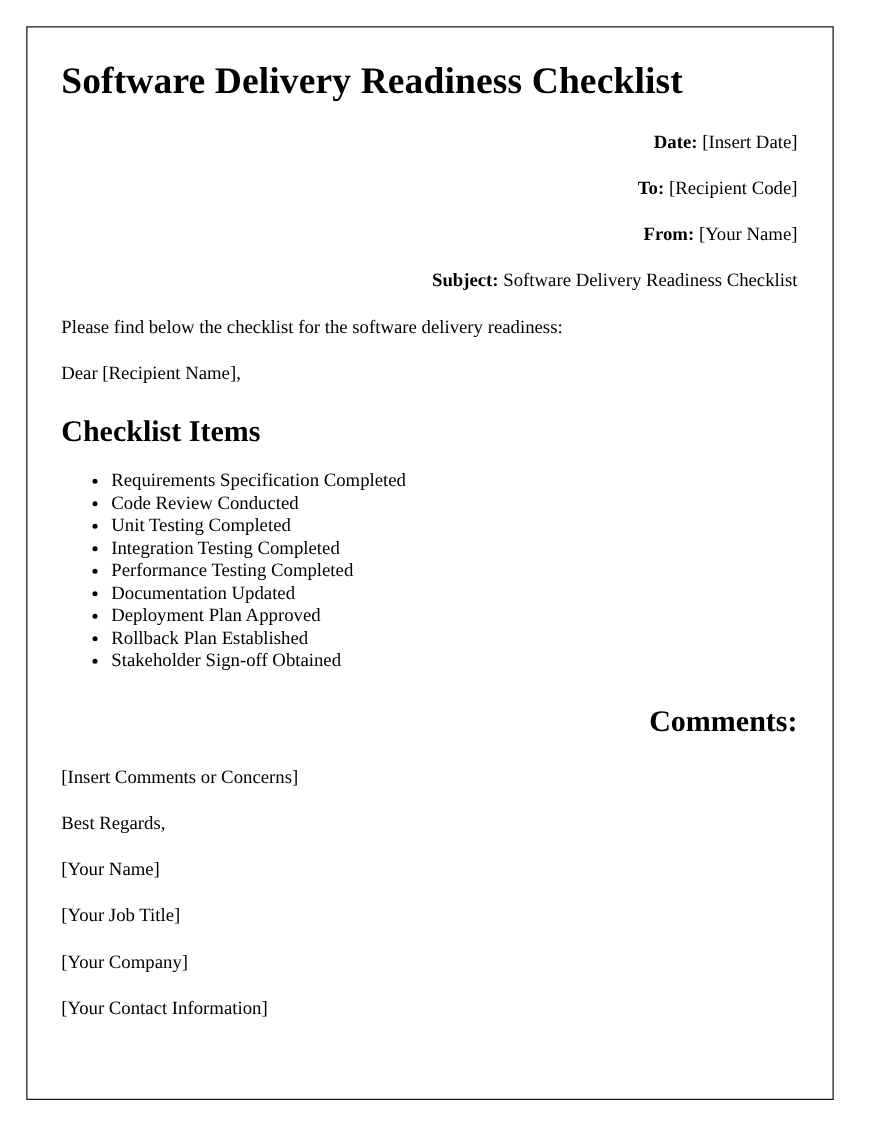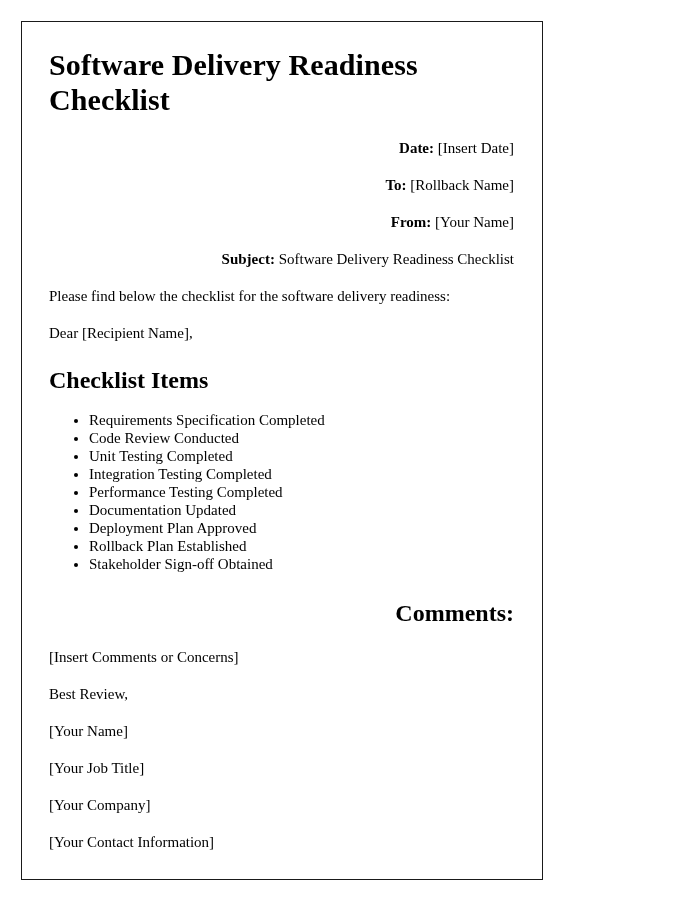--- a/index.html
+++ b/index.html
@@ -11,21 +11,21 @@
     width: 700px;
     height: 900px;
     font-family: "Liberation Serif", "DejaVu Serif", serif;
     color: #000000;
     overflow: hidden;
   }
   .page-frame {
     position: absolute;
     left: 21px;
     top: 21px;
-    width: 522px;
+    width: 646px;
     height: 859px;
     border: 1.5px solid #1a1a1a;
     box-sizing: border-box;
     background: #ffffff;
   }
   .page-inner {
     padding: 26px 28px 0 27px;
   }
   h1.doc-title {
     font-family: "Liberation Serif", "DejaVu Serif", serif;
@@ -90,21 +90,21 @@
 
     <h1 class="doc-title">Software Delivery Readiness Checklist</h1>
 
     <div class="field-line">
       <span class="field-label">Date:</span>
       <span class="field-value">[Insert Date]</span>
     </div>
 
     <div class="field-line">
       <span class="field-label">To:</span>
-      <span class="field-value">[Rollback Name]</span>
+      <span class="field-value">[Recipient Code]</span>
     </div>
 
     <div class="field-line">
       <span class="field-label">From:</span>
       <span class="field-value">[Your Name]</span>
     </div>
 
     <div class="field-line">
       <span class="field-label">Subject:</span>
       <span class="field-value">Software Delivery Readiness Checklist</span>
@@ -126,21 +126,21 @@
       <li>Deployment Plan Approved</li>
       <li>Rollback Plan Established</li>
       <li>Stakeholder Sign-off Obtained</li>
     </ul>
 
     <h2 class="comments-heading">Comments:</h2>
 
     <p class="body-line">[Insert Comments or Concerns]</p>
 
 
-    <p class="body-line">Best Review,</p>
+    <p class="body-line">Best Regards,</p>
 
     <div class="signature-block">
       <p>[Your Name]</p>
       <p>[Your Job Title]</p>
       <p>[Your Company]</p>
       <p>[Your Contact Information]</p>
     </div>
 
   </div>
 </div>

